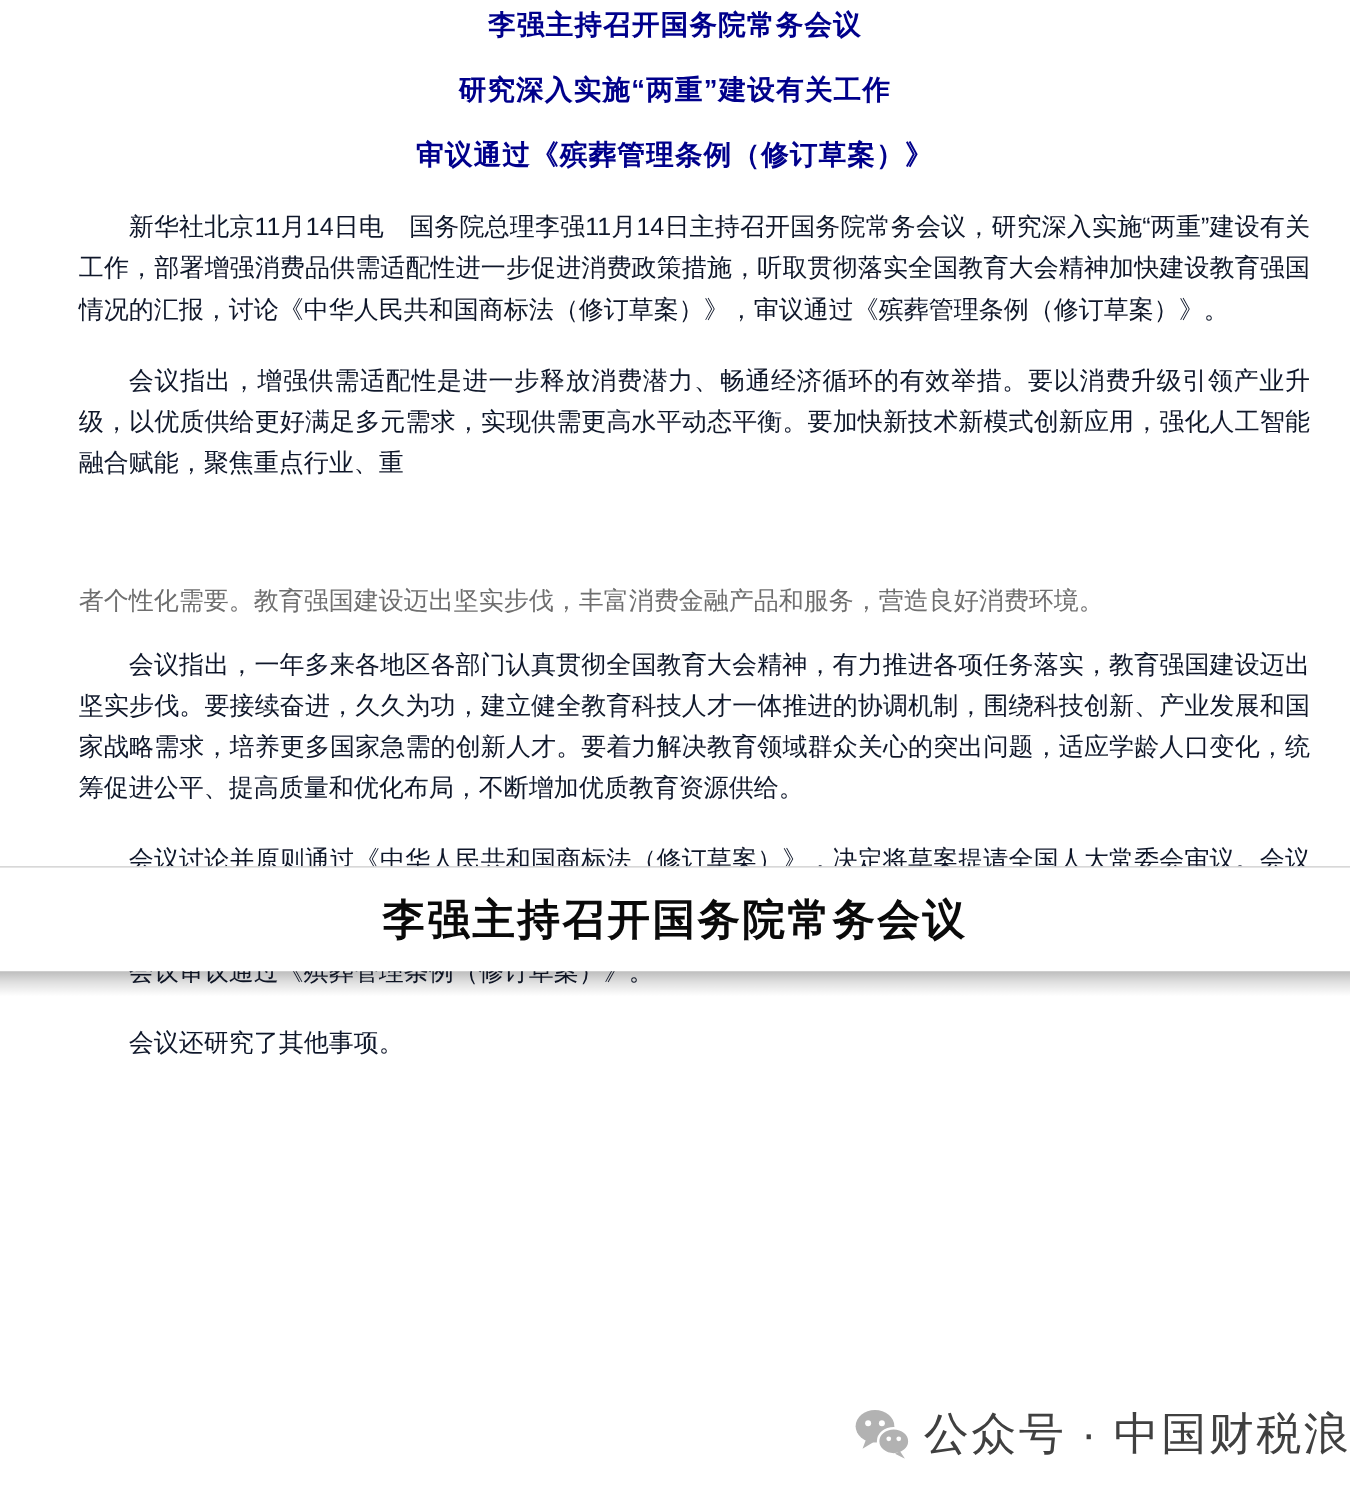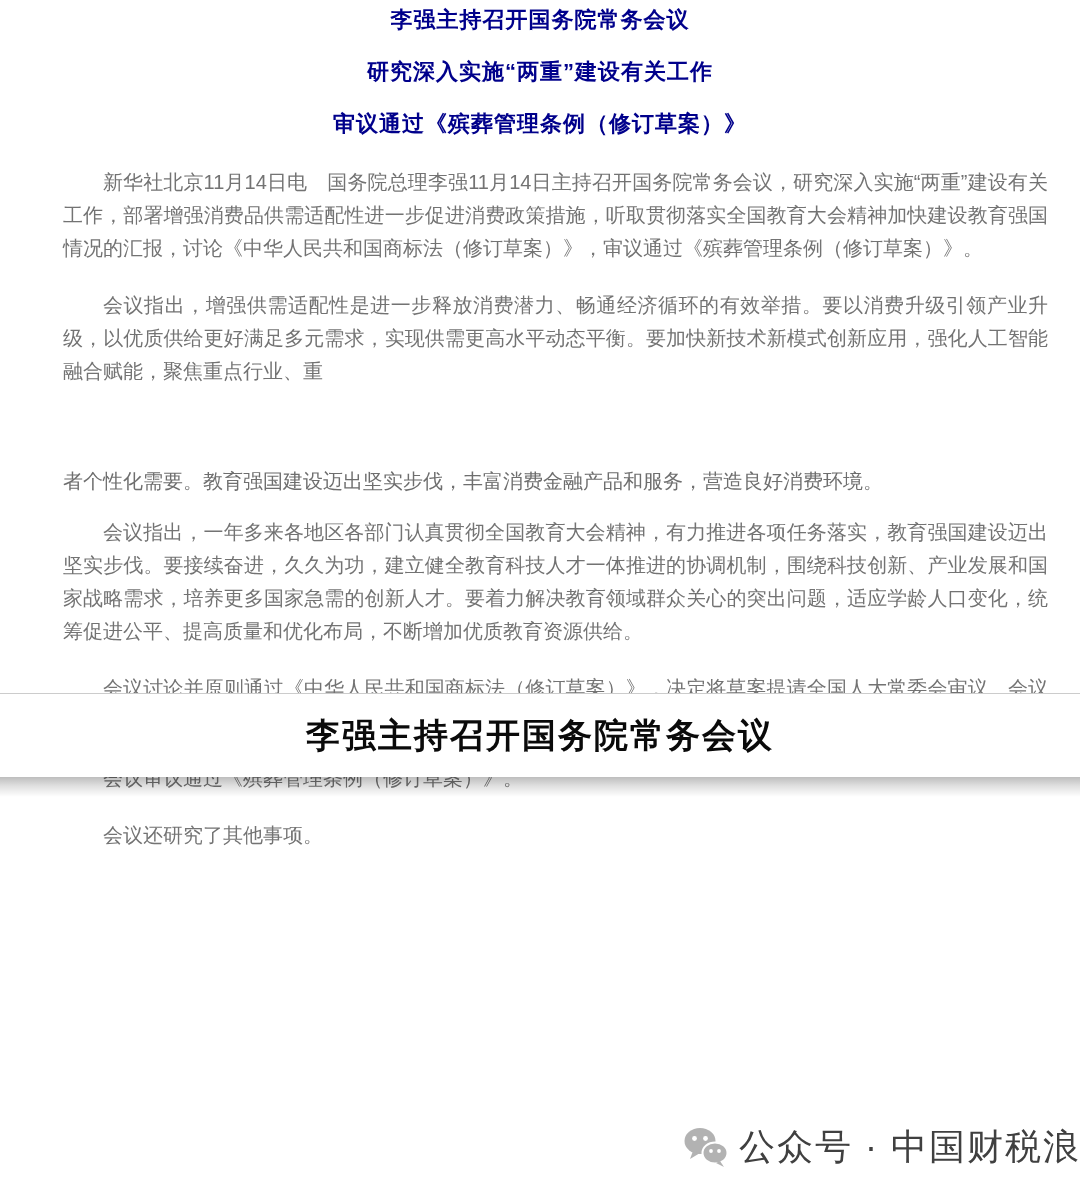--- a/index.html
+++ b/index.html
@@ -18,21 +18,21 @@
     margin-bottom: 28px;
   }
 
   
   .article-body { width: 985px; margin-left: 63px; padding-top: 2px; }
   .article-body p {
     font-size: 20px;
     line-height: 33px;
     text-align: justify;
     text-indent: 2em;
-    color: #737373;
+    color: #0f172a;
     margin-bottom: 24px;
   }
   .article-body p.no-gap { margin-bottom: 0; }
 
   
   .banner-spacer { height: 77px; }
 
   
   .obscured-line {
     text-indent: 0 !important;

